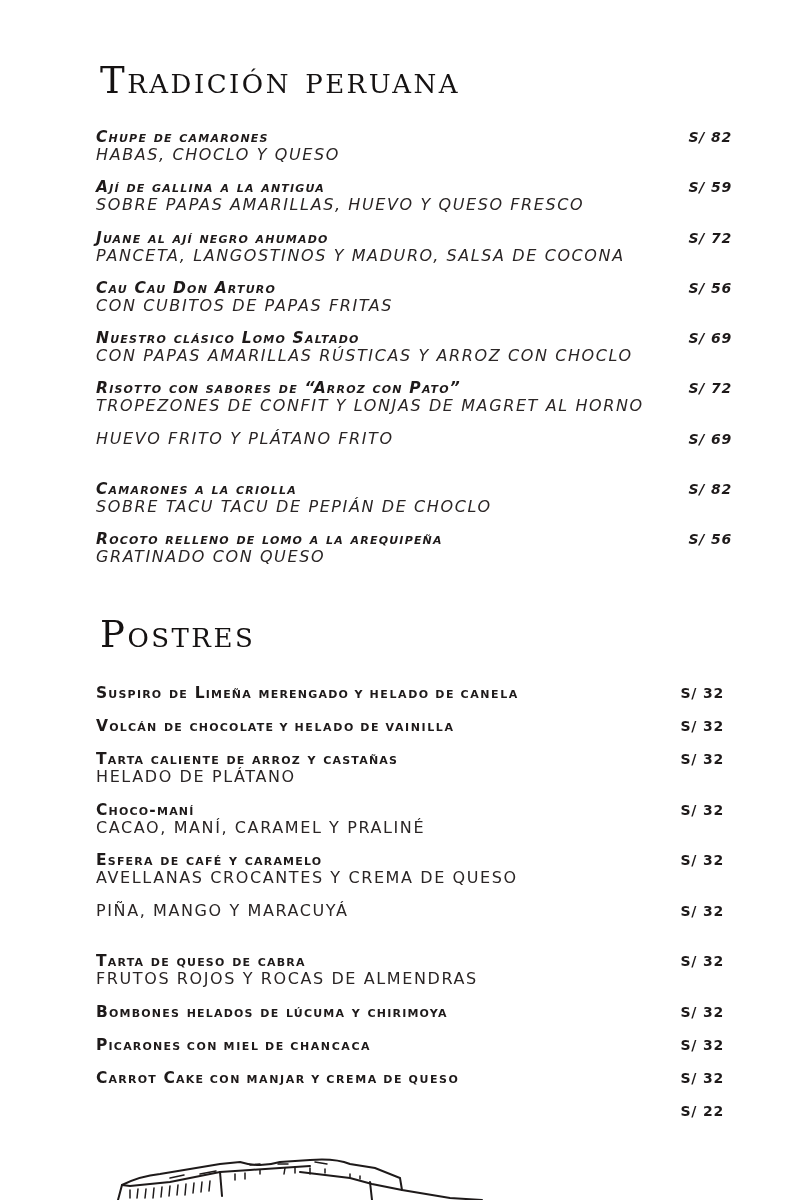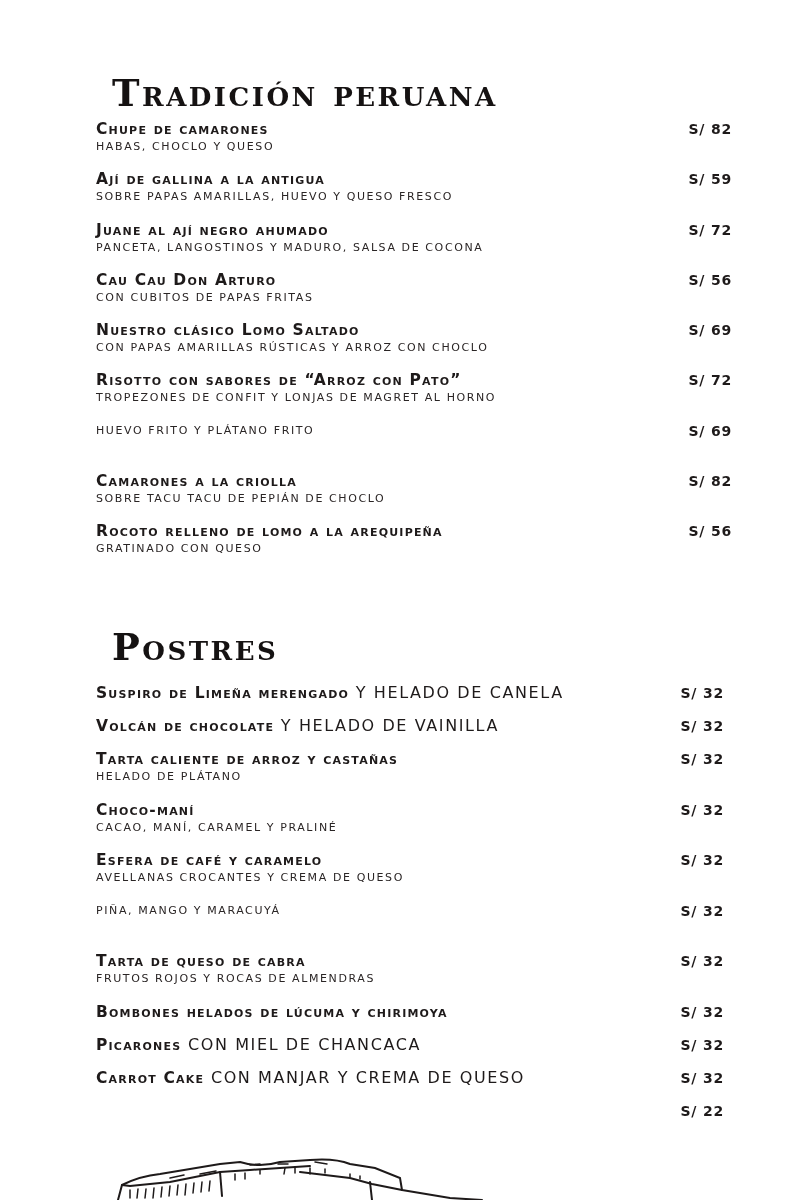--- a/index.html
+++ b/index.html
@@ -1,31 +1,31 @@
 <!DOCTYPE html>
 <html><head>
 <meta charset="utf-8">
 <style>
   html, body { margin: 0; padding: 0; background: #ffffff; }
   body { width: 800px; height: 1200px; position: relative; overflow: hidden; color: #1e1a1a; font-family: "Liberation Sans", sans-serif; }
   .section { position: absolute; left: 96px; }
-  .sec-title { font-family: "DejaVu Serif", serif; font-variant: small-caps; font-weight: bold; letter-spacing: 2.5px; margin: 16px; color: #151212; }
+  .sec-title { font-family: "DejaVu Serif", serif; font-variant: small-caps; font-weight: normal; letter-spacing: 2.5px; margin: 4px; color: #151212; }
   #sec1 { top: 52px; width: 636px; }
   #sec1 .sec-title { font-size: 37px; line-height: 50px; }
   #sec2 { top: 606px; width: 628px; }
   #sec2 .sec-title { font-size: 37px; line-height: 50px; }
   .items { position: absolute; left: 0; right: 0; }
-  #sec1 .items { top: 68px; }
+  #sec1 .items { top: 76px; font-style: italic; }
   #sec2 .items { top: 78px; }
   .item { position: relative; }
   #sec1 .item { height: 50.3px; }
   .name { font-family: "DejaVu Sans", sans-serif; font-variant: small-caps; text-transform: lowercase; font-weight: bold; font-size: 15.5px; letter-spacing: 1.2px; line-height: 18px; white-space: nowrap; }
   .name.cap { text-transform: none; }
-  .desc { font-family: "DejaVu Sans", sans-serif; font-size: 11px; letter-spacing: 1.6px; line-height: 18px; text-transform: uppercase; white-space: nowrap; color: #2a2525; }
-  .inline-desc { font-family: "DejaVu Sans", sans-serif; font-weight: normal; font-size: 16px; letter-spacing: 1.6px; text-transform: uppercase; font-variant: normal; }
+  .desc { font-family: "DejaVu Sans", sans-serif; font-size: 16px; letter-spacing: 1.6px; line-height: 18px; text-transform: uppercase; white-space: nowrap; color: #2a2525; }
+  .inline-desc { font-family: "DejaVu Sans", sans-serif; font-weight: bold; font-size: 11px; letter-spacing: 1.6px; text-transform: uppercase; font-variant: normal; }
   .price { position: absolute; right: 0; top: 0; font-family: "DejaVu Sans", sans-serif; font-weight: bold; font-size: 14px; letter-spacing: 0.8px; line-height: 18px; white-space: nowrap; margin-left: 16px; }
   .item.two { height: 50.5px; }
   .item.one { height: 33px; }
   .illustration { position: absolute; left: 110px; top: 1150px; width: 380px; height: 50px; }
 </style>
 </head>
 <body>
 
 <div class="section" id="sec1">
   <h1 class="sec-title">Tradición peruana</h1>

